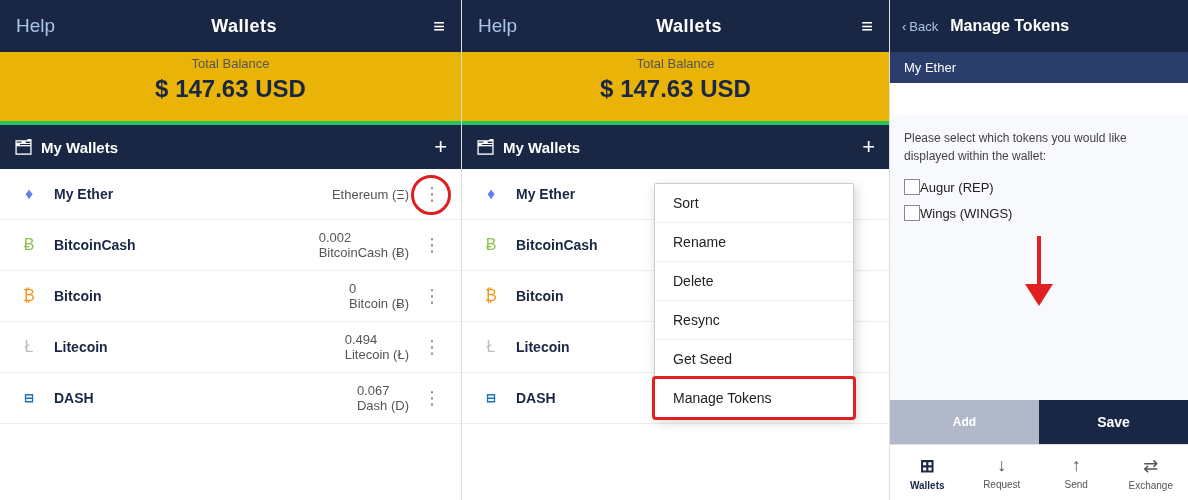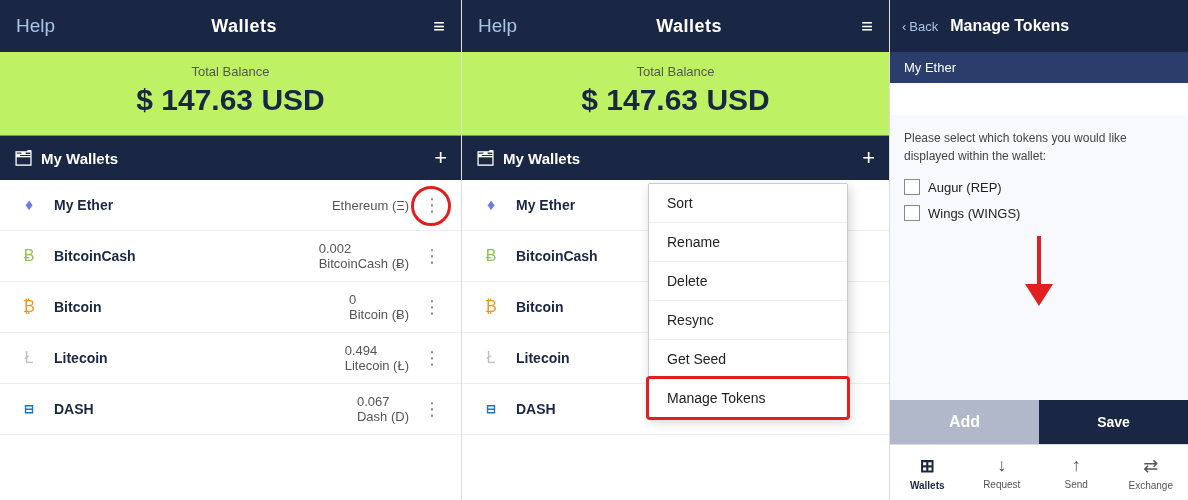--- a/index.html
+++ b/index.html
@@ -45,33 +45,33 @@
     .header-bar .help-link {
       font-size: 19px;
       color: #aac4e8;
     }
     .header-bar .menu-icon {
       font-size: 20px;
       color: #fff;
     }
 
     .balance-section {
-      background: #bef264;
+      background: #eab308;
       text-align: center;
-      padding: 12px 0 18px;
-      border-bottom: 1px solid #22c55e;
+      padding: 4px 0 18px;
+      border-bottom: 4px solid #22c55e;
       flex-shrink: 0;
     }
     .balance-label {
       font-size: 13px;
       color: #555;
       margin-bottom: 4px;
     }
     .balance-amount {
-      font-size: 30px;
+      font-size: 24px;
       font-weight: 700;
       color: #1a2744;
     }
 
     .wallets-bar {
       background: #1a2744;
       color: #fff;
       display: flex;
       align-items: center;
       justify-content: space-between;
@@ -149,21 +149,21 @@
     .panel-2 {
       width: 428px;
       background: #fff;
       border-right: 1px solid #ddd;
       position: relative;
     }
 
     .dropdown-overlay {
       position: absolute;
       top: 183px;
-      left: 186px;
+      left: 192px;
       width: 200px;
       background: #fff;
       border: 1px solid #ccc;
       box-shadow: 2px 4px 12px rgba(0,0,0,0.18);
       z-index: 10;
       border-radius: 2px;
     }
     .dropdown-item {
       padding: 11px 18px;
       font-size: 14px;
@@ -232,21 +232,20 @@
     }
     .panel3-content .instruction {
       font-size: 12px;
       color: #444;
       margin-bottom: 14px;
       line-height: 1.5;
     }
     .token-row {
       display: flex;
       align-items: center;
-      gap: 8px;
       margin-bottom: 10px;
     }
     .token-checkbox {
       width: 16px;
       height: 16px;
       border: 1.5px solid #888;
       background: #fff;
       flex-shrink: 0;
     }
     .token-label {
@@ -272,21 +271,21 @@
     .panel3-footer-btns {
       display: flex;
       height: 44px;
       flex-shrink: 0;
     }
     .btn-add {
       flex: 1;
       background: #b0b8c9;
       color: #fff;
       border: none;
-      font-size: 16px;
+      font-size: 12px;
       font-weight: 600;
       cursor: pointer;
     }
     .btn-save {
       flex: 1;
       background: #1a2744;
       color: #fff;
       border: none;
       font-size: 14px;
       font-weight: 600;

